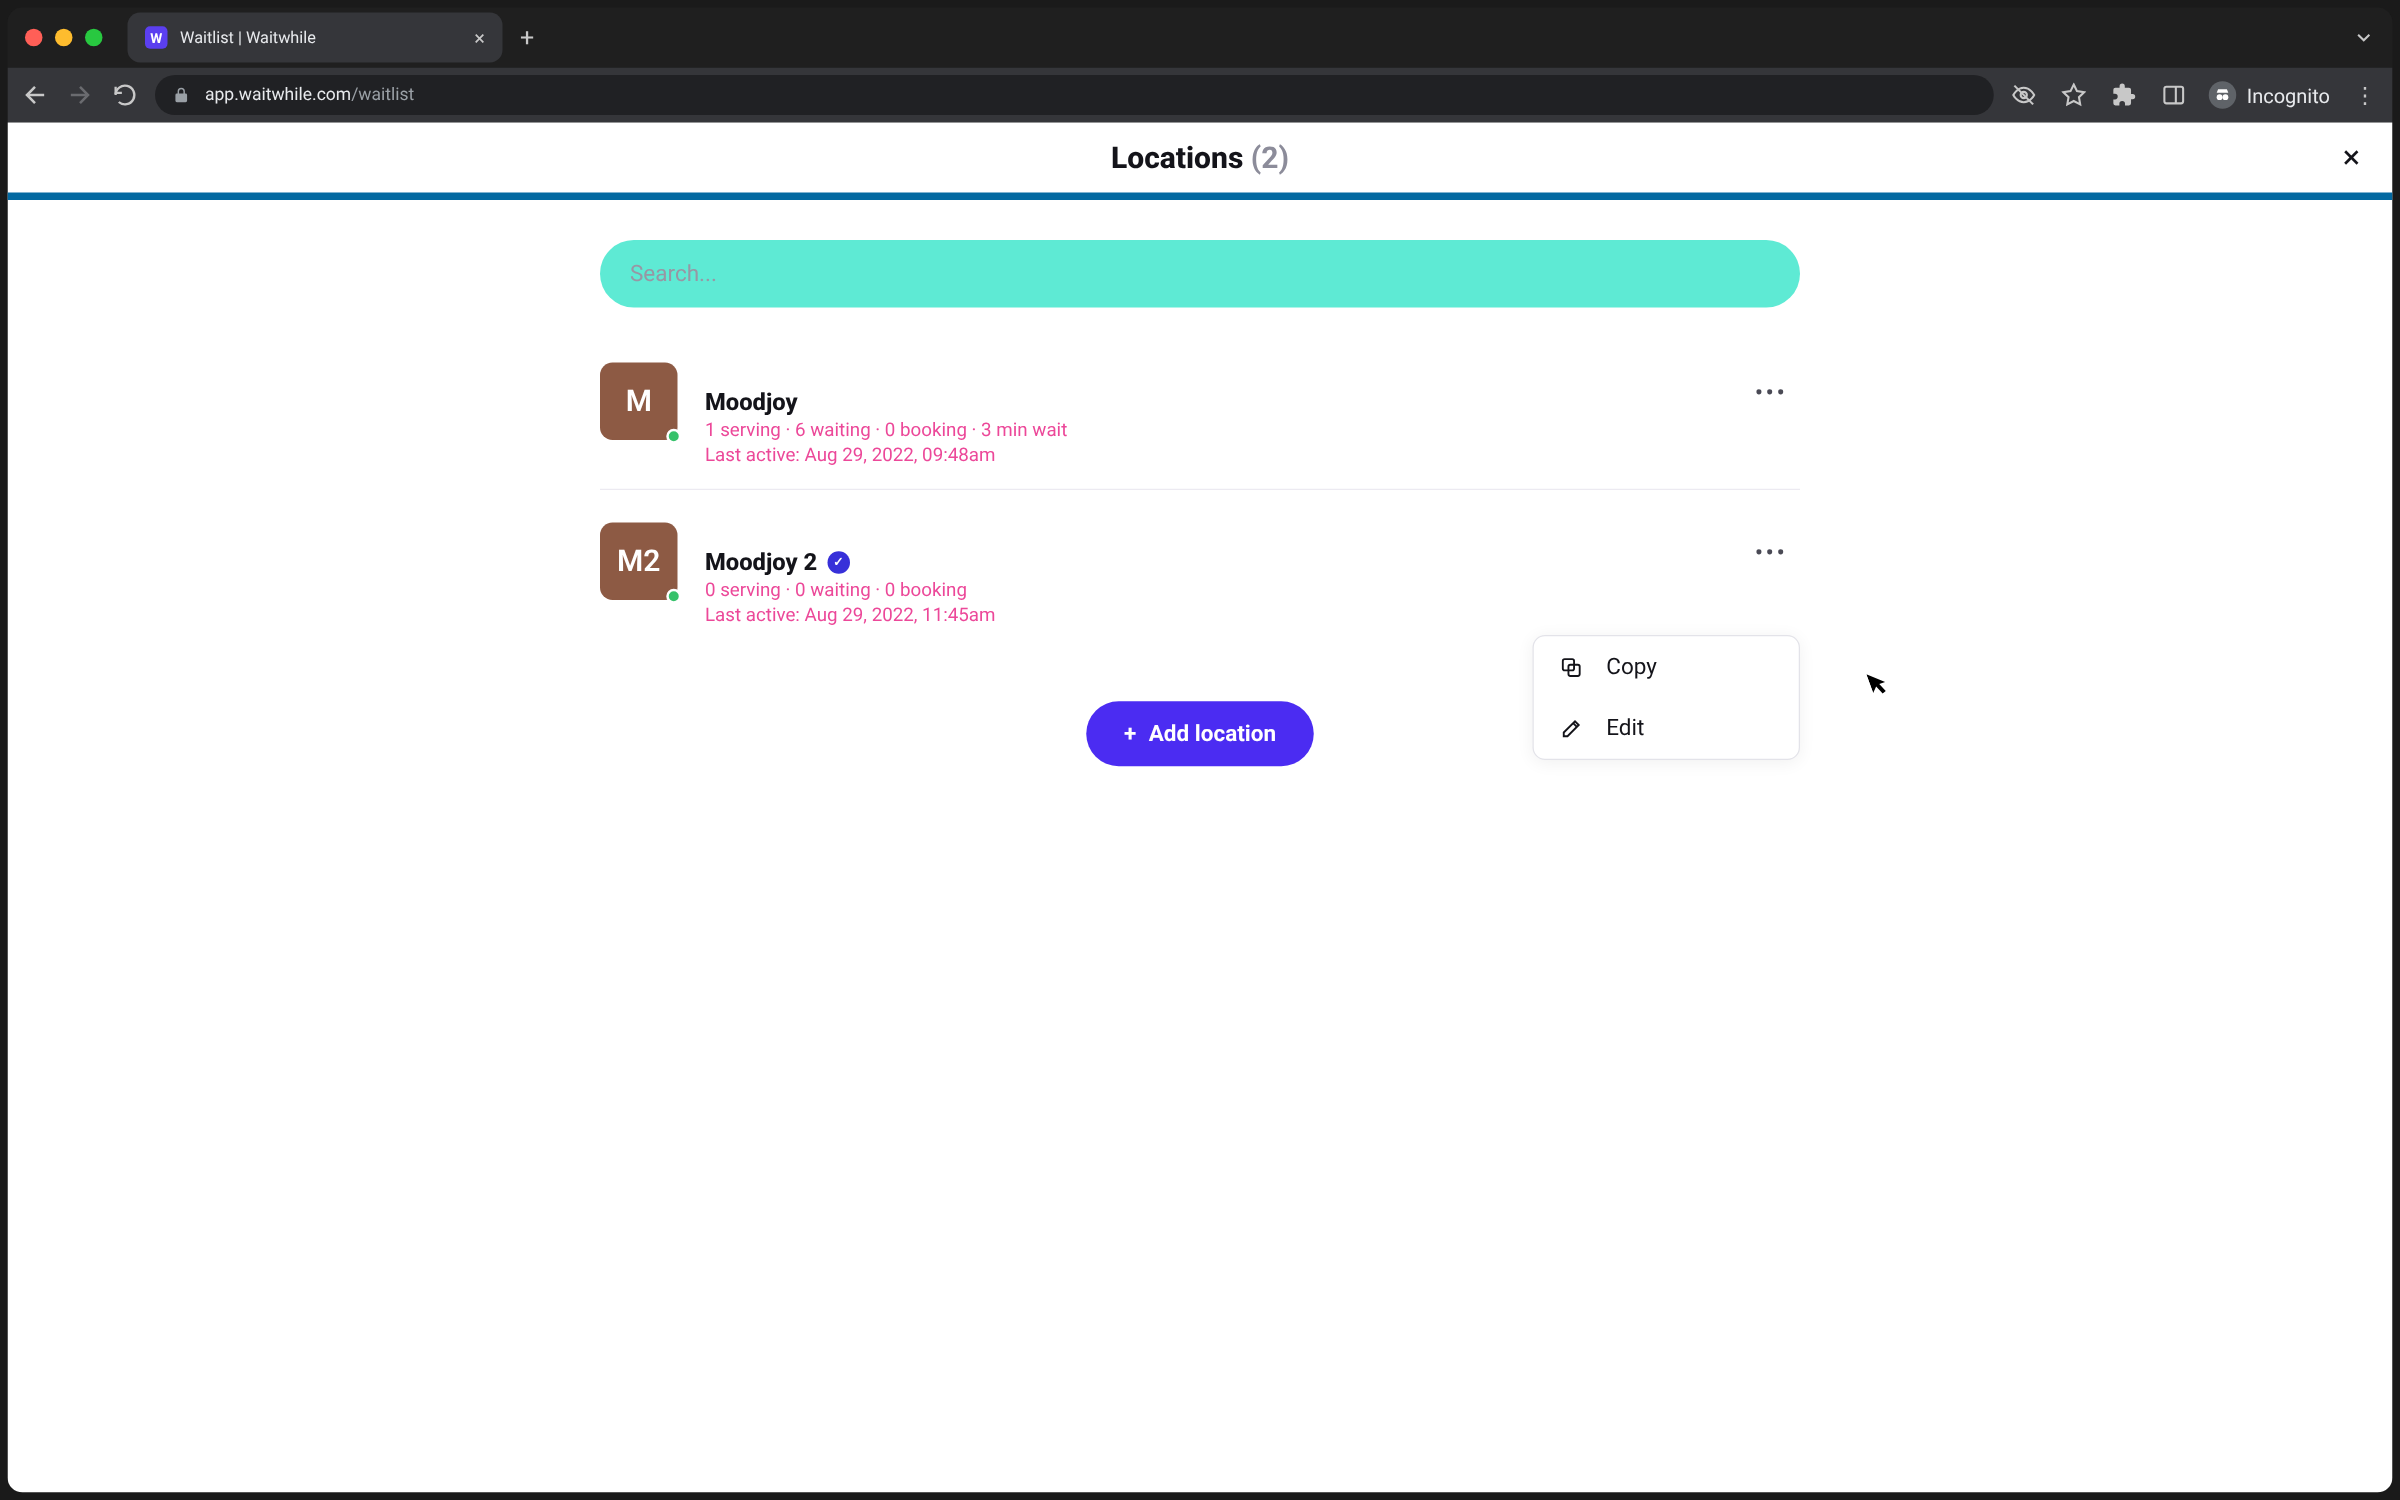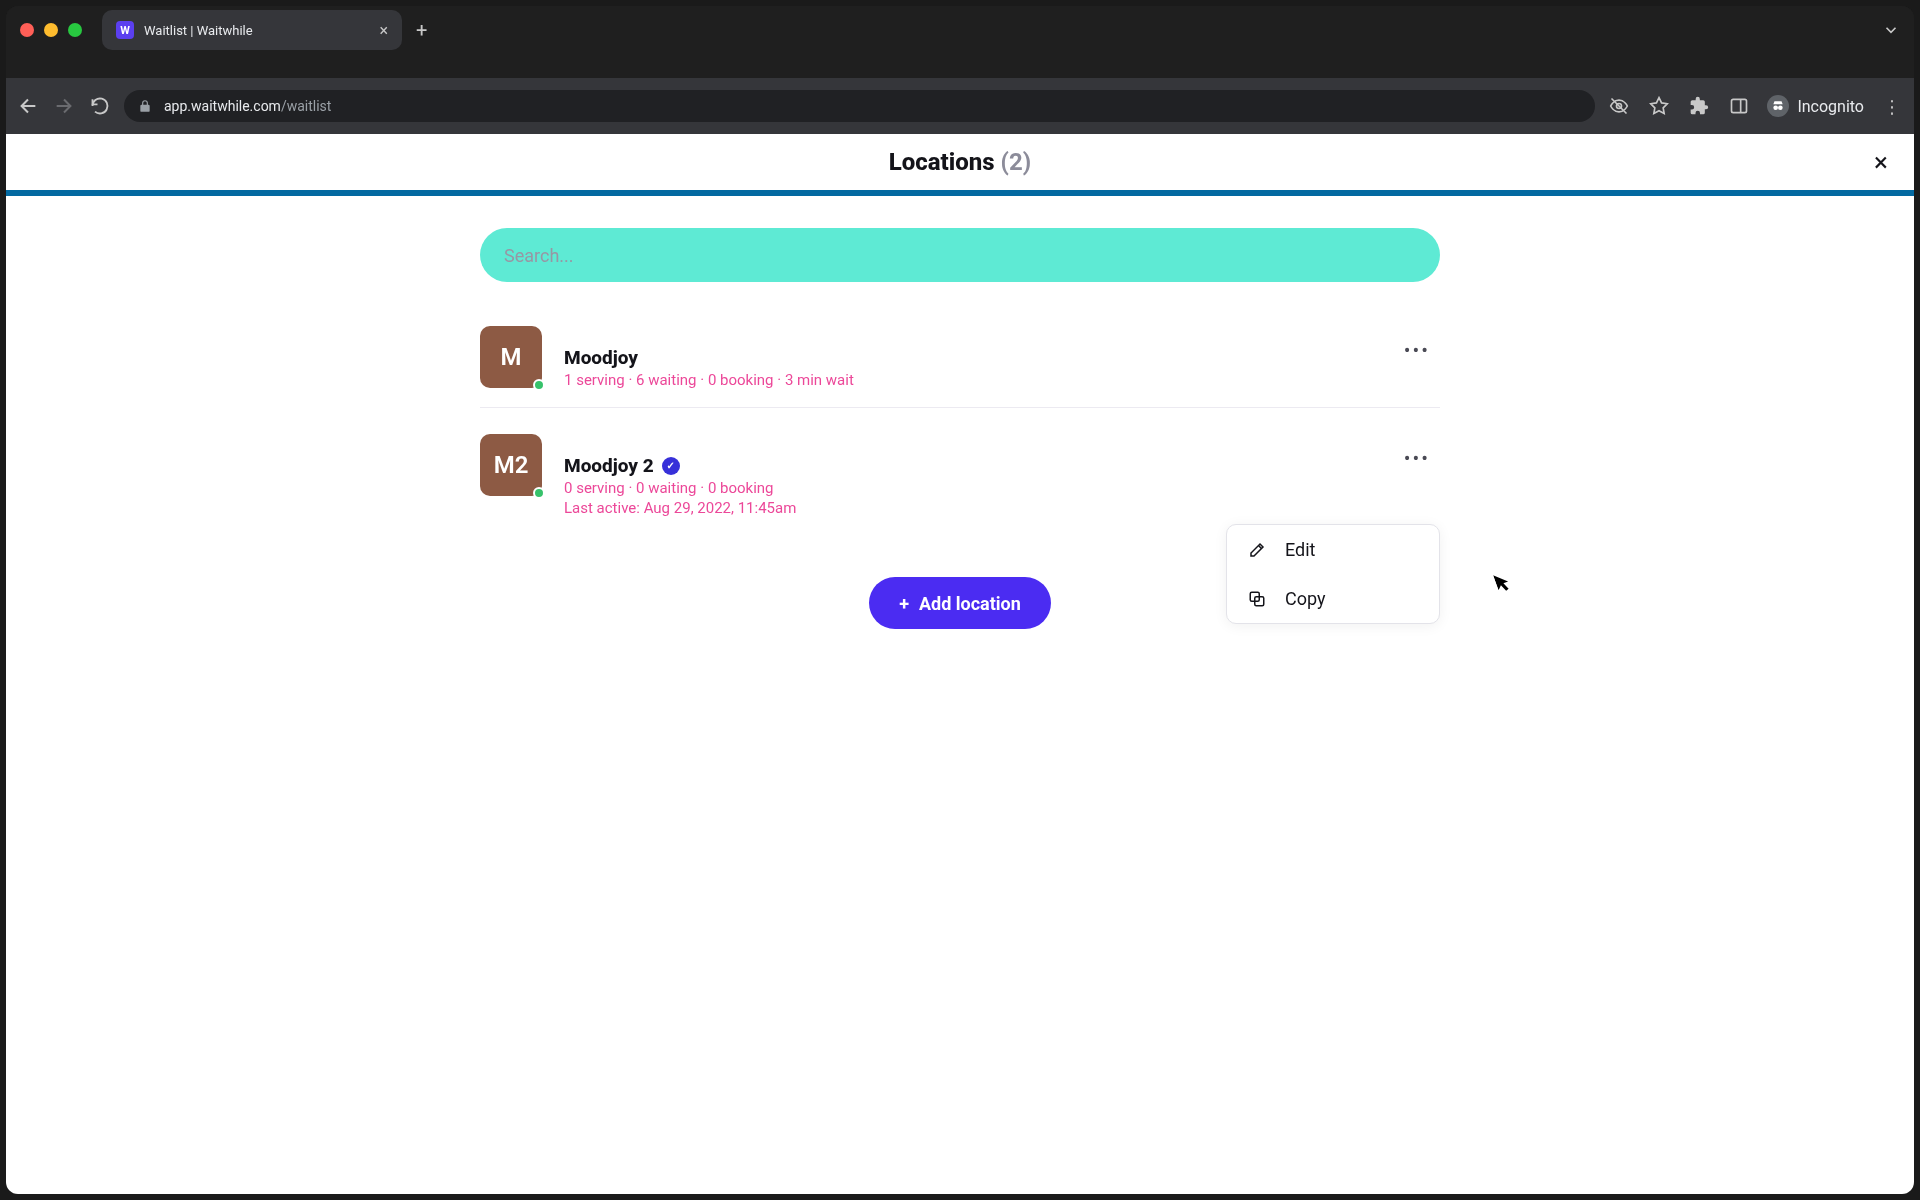--- a/index.html
+++ b/index.html
@@ -88,28 +88,27 @@
     .newtab {
       color: #c8c8c8;
       font-size: 20px;
       margin-left: 14px;
     }
     .dropdown-tabs {
       margin-left: auto;
       color: #c8c8c8;
     }
     .toolbar {
-      height: 56px;
+      height: 44px;
       background: #35363a;
       display: flex;
       align-items: center;
       padding: 0 10px;
       gap: 12px;
       color: #c8c8c8;
-      margin-top: 24px;
     }
     .tb-btn {
       width: 24px;
       height: 24px;
       display: flex;
       align-items: center;
       justify-content: center;
       font-size: 18px;
     }
     .tb-btn.dis { color: #6a6b6f; }
@@ -439,20 +438,21 @@
         <div class="item">
           <div class="avatar">
             <span>M</span>
             <span class="dot"></span>
           </div>
           <div class="item-body">
             <div class="item-title">
               <span>Moodjoy</span>
             </div>
             <div class="item-meta">1 serving · 6 waiting · 0 booking · 3 min wait</div>
+            <div class="item-last">Last active: Aug 29, 2022, 09:48am</div>
           </div>
           <div class="more">•••</div>
         </div>
 
         <div class="divider"></div>
 
         <div class="item">
           <div class="avatar">
             <span>M2</span>
             <span class="dot"></span>
@@ -464,35 +464,35 @@
             </div>
             <div class="item-meta">0 serving · 0 waiting · 0 booking</div>
             <div class="item-last">Last active: Aug 29, 2022, 11:45am</div>
           </div>
           <div class="more">•••</div>
 
           <div class="popover">
             <div class="row">
               <span class="pop-icon">
                 <svg width="18" height="18" viewBox="0 0 24 24" fill="none" stroke="#14141a" stroke-width="2">
+                    <rect x="9" y="9" width="12" height="12" rx="2"></rect>
+                    <rect x="3" y="3" width="12" height="12" rx="2"></rect>
+                  </svg>
+              </span>
+              <span>Copy</span>
+            </div>
+            <div class="row">
+              <span class="pop-icon">
+                <svg width="18" height="18" viewBox="0 0 24 24" fill="none" stroke="#14141a" stroke-width="2">
                     <path d="M4 20h4L20 8l-4-4L4 16v4z"></path>
                     <path d="M14 6l4 4"></path>
                   </svg>
               </span>
               <span>Edit</span>
             </div>
-            <div class="row">
-              <span class="pop-icon">
-                <svg width="18" height="18" viewBox="0 0 24 24" fill="none" stroke="#14141a" stroke-width="2">
-                    <rect x="9" y="9" width="12" height="12" rx="2"></rect>
-                    <rect x="3" y="3" width="12" height="12" rx="2"></rect>
-                  </svg>
-              </span>
-              <span>Copy</span>
-            </div>
           </div>
         </div>
 
       </div>
 
       <button class="add-btn">
         <span class="plus">+</span>
         <span>Add location</span>
       </button>
     </div>

